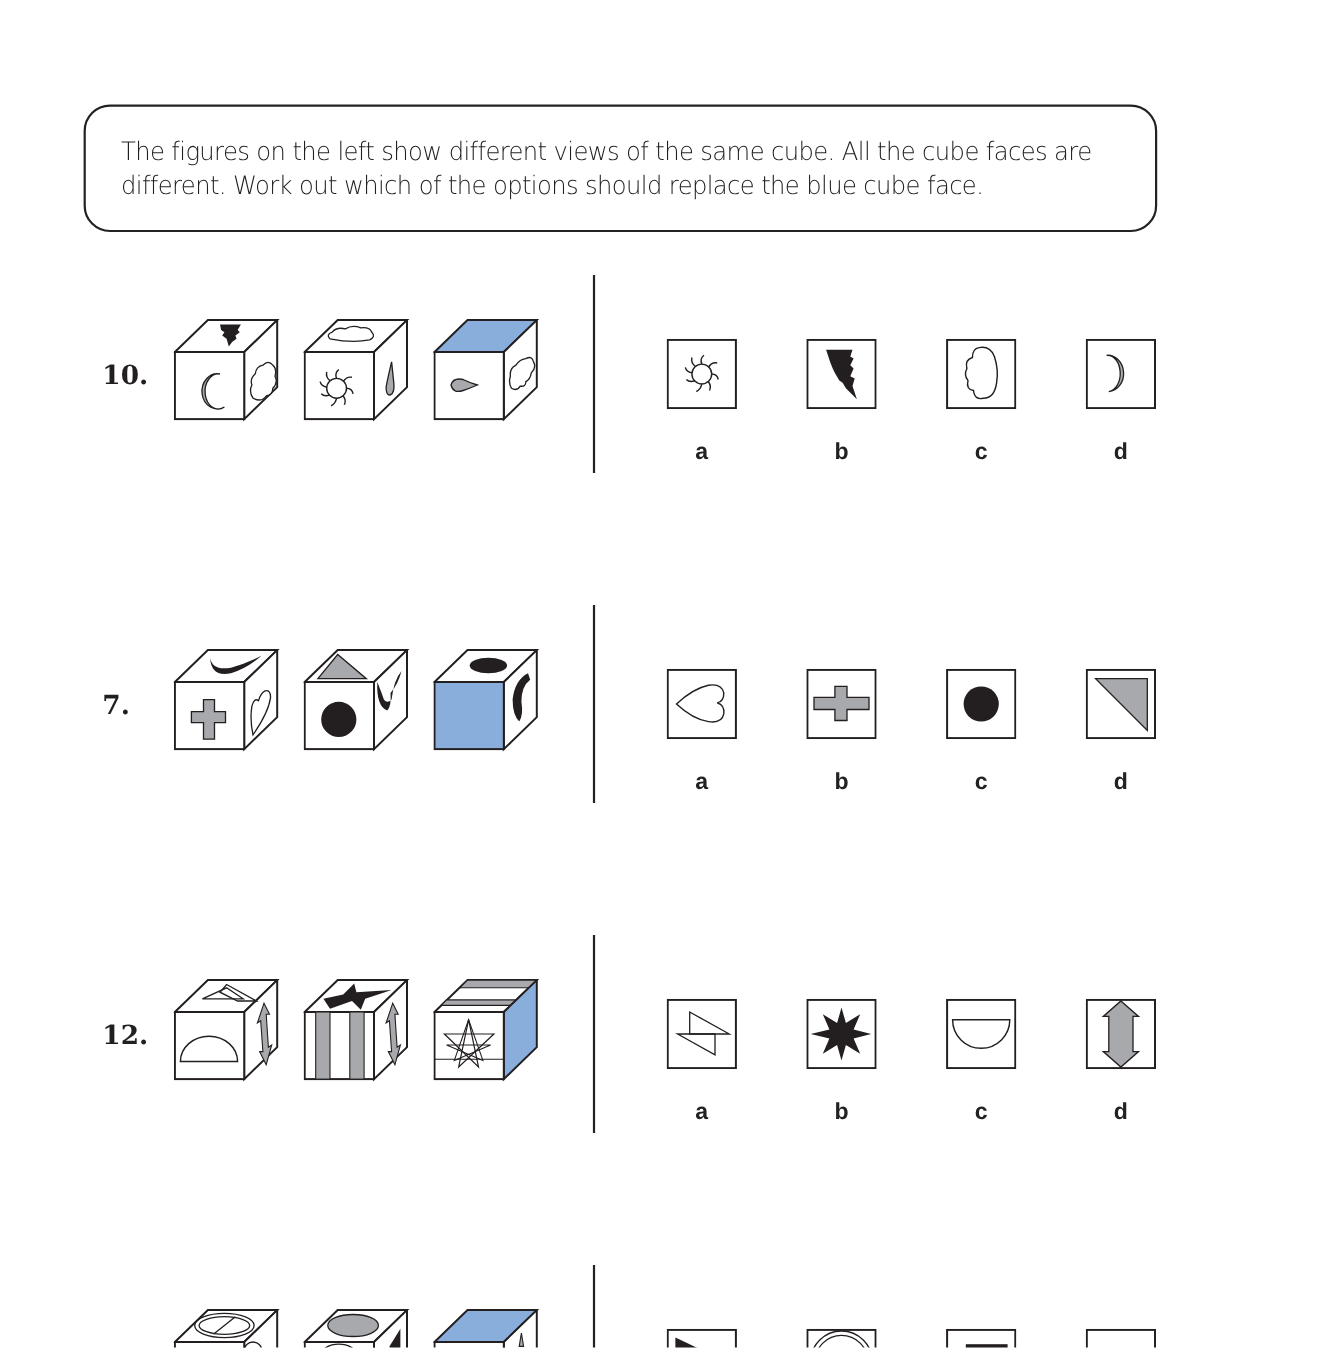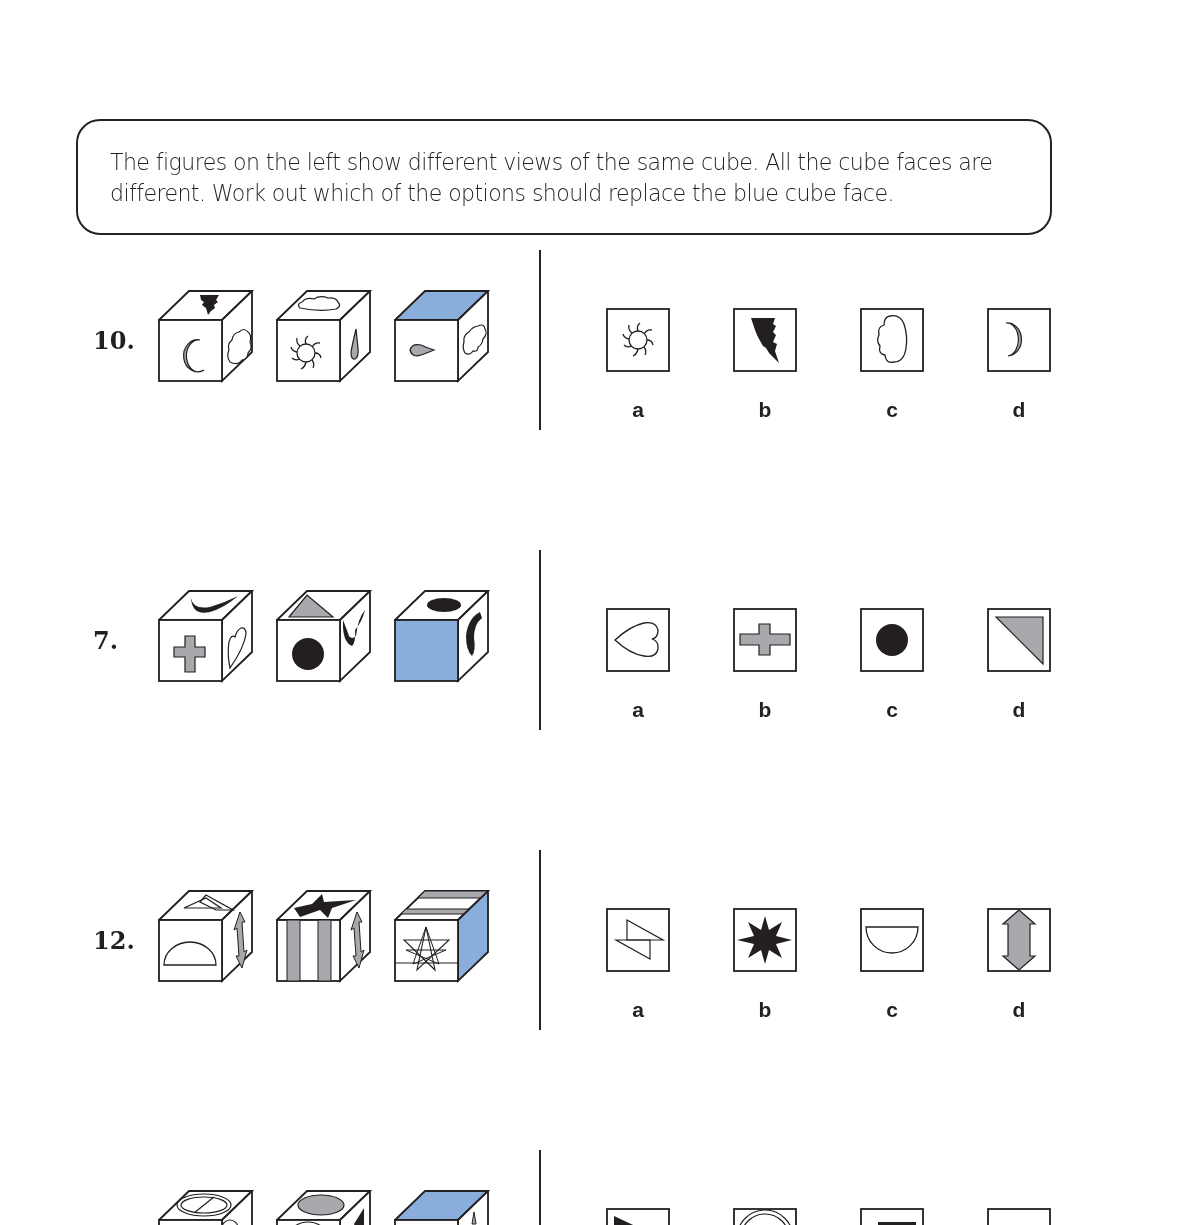--- a/index.html
+++ b/index.html
@@ -1,19 +1,19 @@
 <!DOCTYPE html>
 <html><head>
 <meta charset="utf-8">
 <style>
   html, body { margin: 0; padding: 0; background: #ffffff; }
   body { width: 1200px; height: 1225px; position: relative; overflow: hidden; font-family: "Liberation Sans", sans-serif; }
   .instructions {
     position: absolute; left: 76px; top: 95px; width: 976px; height: 116px;
-    border: 2px solid #222; border-radius: 24px; box-sizing: border-box; margin-top: 24px;
+    border: 2px solid #222; border-radius: 24px; box-sizing: border-box;
   }
   .instructions p {
     margin: 0; position: absolute; left: 32px; top: 26px; width: 930px;
     font-family: "DejaVu Sans", sans-serif; font-size: 23px; line-height: 31px;
     color: #231f20; letter-spacing: -0.6px; font-weight: 300; transform: scaleX(0.96); transform-origin: left top;
   }
   .question { position: absolute; left: 0; width: 1200px; height: 200px; }
   .qnum {
     position: absolute; left: 93px; font-family: "DejaVu Serif", serif; font-weight: bold;
     font-size: 24px; color: #231f20;

